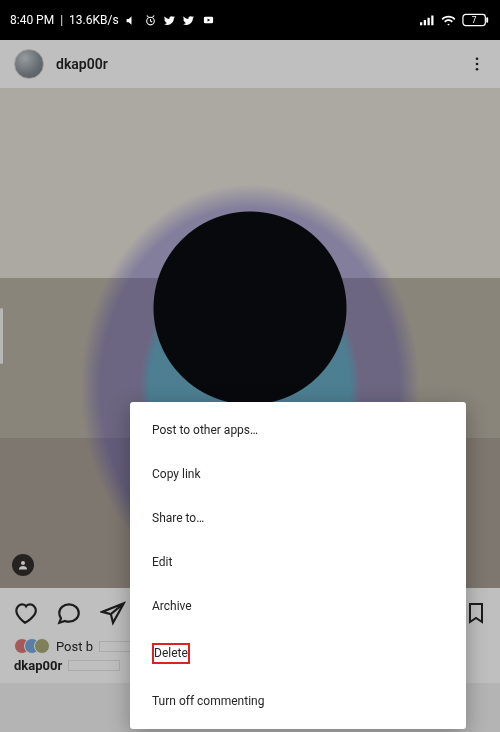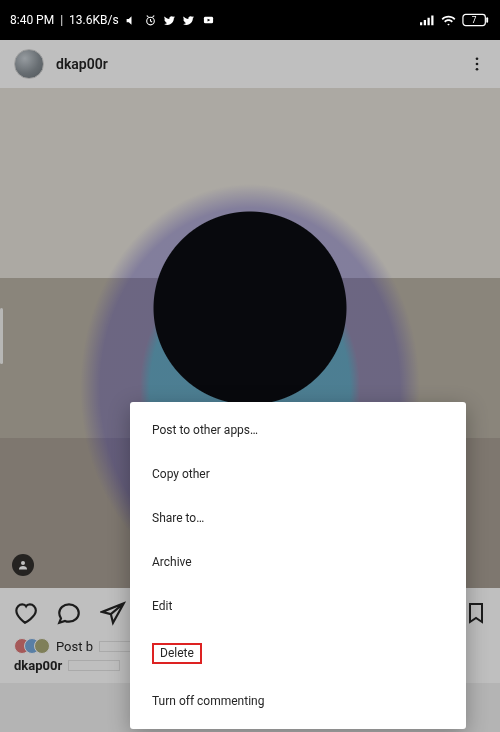--- a/index.html
+++ b/index.html
@@ -52,21 +52,21 @@
 
     
     .app { position: relative; height: calc(732px - 28px); }
 
     
     .dim { position:absolute; inset:0; background:rgba(0,0,0,0.25); pointer-events:none; }
 
     
     .menu { position:absolute; left:130px; right:34px; top:362px; background:#fff; border-radius:3px; box-shadow: 0 6px 22px rgba(0,0,0,0.3); padding: 6px 0; }
     .menu-item { padding: 15px 22px; font-size: 12px; color:#262626; }
-    .delete-box { display:inline-block; border:2px solid #d22; padding:1px 6px; line-height:1.25; }
+    .delete-box { display:inline-block; border:2px solid #d22; padding:1px 0; line-height:1.25; }
 
     .icon { display:inline-flex; }
   </style>
 </head>
 <body>
 
 <div class="statusbar">
   <div class="statusbar-left">
     <span>8:40 PM</span>
     <span class="status-sep">|</span>
@@ -187,23 +187,23 @@
     <div class="caption-row">
       <b>dkap00r</b>
       <span class="redact2"></span>
     </div>
   </div>
 
   <div class="dim"></div>
 
   <div class="menu">
     <div class="menu-item">Post to other apps…</div>
-    <div class="menu-item">Copy other</div>
+    <div class="menu-item">Copy link</div>
     <div class="menu-item">Share to…</div>
+    <div class="menu-item">Edit</div>
     <div class="menu-item">Archive</div>
-    <div class="menu-item">Edit</div>
     <div class="menu-item">
       <span class="delete-box">Delete</span>
     </div>
     <div class="menu-item">Turn off commenting</div>
   </div>
 
 </div>
 
 </body></html>

